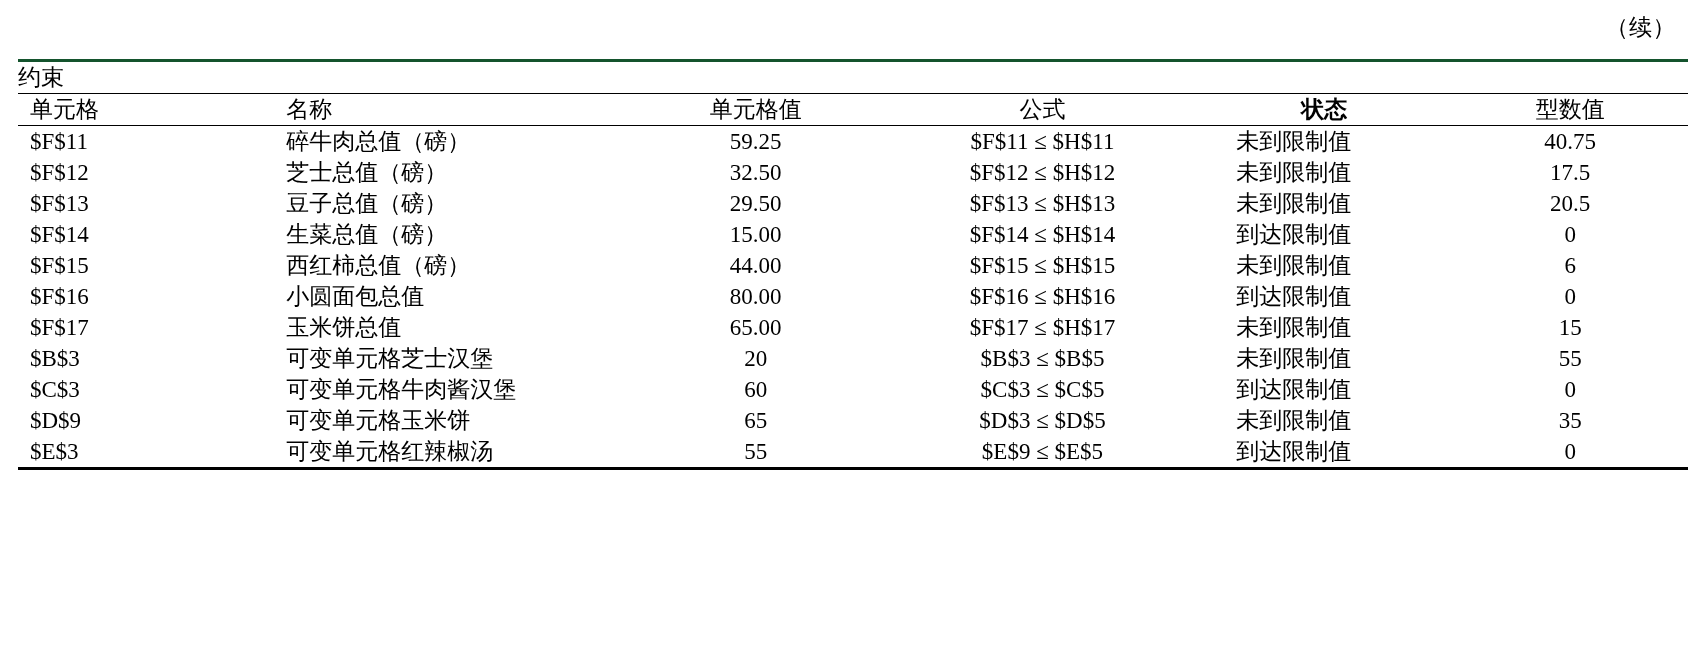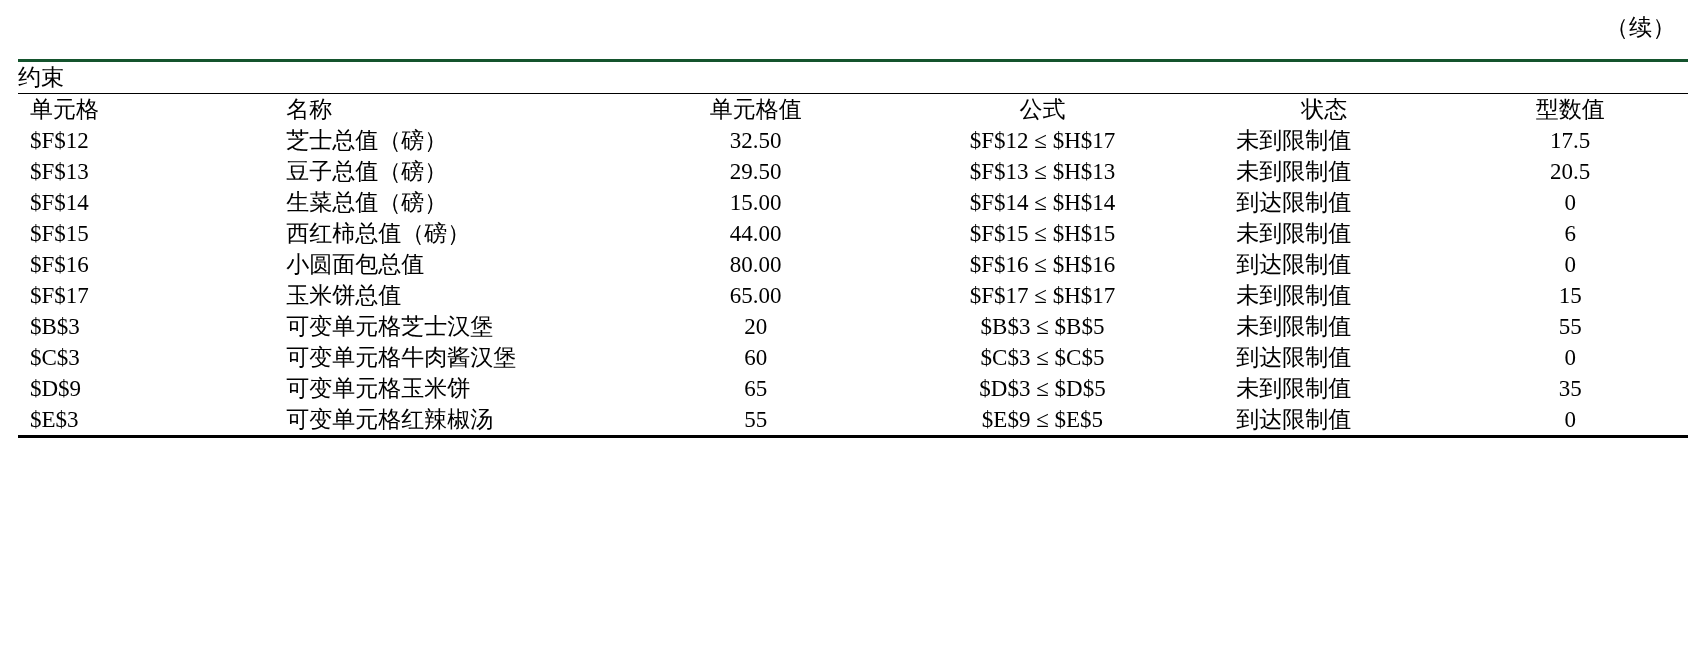--- a/index.html
+++ b/index.html
@@ -64,21 +64,21 @@
     padding: 11px 0 11px 0;
   }
   .c-cell { width: 250px; text-align: left; padding-left: 12px !important; }
   .c-name { width: 340px; text-align: left; padding-left: 12px !important; }
   .c-value { width: 260px; text-align: center; }
   .c-formula { width: 300px; text-align: center; }
   .c-status { width: 250px; text-align: left; padding-left: 40px !important; }
   .c-slack { width: 230px; text-align: center; font-family: Liberation Serif, serif; }
 
   .head-row .c-cell, .head-row .c-name { text-align: left; }
-  .head-row .c-status { text-align: center; padding-left: 0 !important; }
+  .head-row .c-status { text-align: center; padding-left: 0 !important; font-weight: bold; }
 
   .spacer-bottom { height: 6px; }
 </style>
 </head>
 <body>
 
 <div class="page">
 
   <div class="continued">（续）</div>
 
@@ -98,25 +98,33 @@
         </tr>
         <tr class="rule-mid head-row">
           <td class="c-cell">单元格</td>
           <td class="c-name">名称</td>
           <td class="c-value">单元格值</td>
           <td class="c-formula">公式</td>
           <td class="c-status">状态</td>
           <td class="c-slack">型数值</td>
         </tr>
 
+        <tr class="rule-mid data-row">
+          <td class="c-cell">$F$11</td>
+          <td class="c-name">碎牛肉总值（磅）</td>
+          <td class="c-value">59.25</td>
+          <td class="c-formula">$F$11 ≤ $H$11</td>
+          <td class="c-status">未到限制值</td>
+          <td class="c-slack">40.75</td>
+        </tr>
         <tr class="data-row">
           <td class="c-cell">$F$12</td>
           <td class="c-name">芝士总值（磅）</td>
           <td class="c-value">32.50</td>
-          <td class="c-formula">$F$12 ≤ $H$17</td>
+          <td class="c-formula">$F$12 ≤ $H$12</td>
           <td class="c-status">未到限制值</td>
           <td class="c-slack">17.5</td>
         </tr>
         <tr class="data-row">
           <td class="c-cell">$F$13</td>
           <td class="c-name">豆子总值（磅）</td>
           <td class="c-value">29.50</td>
           <td class="c-formula">$F$13 ≤ $H$13</td>
           <td class="c-status">未到限制值</td>
           <td class="c-slack">20.5</td>

